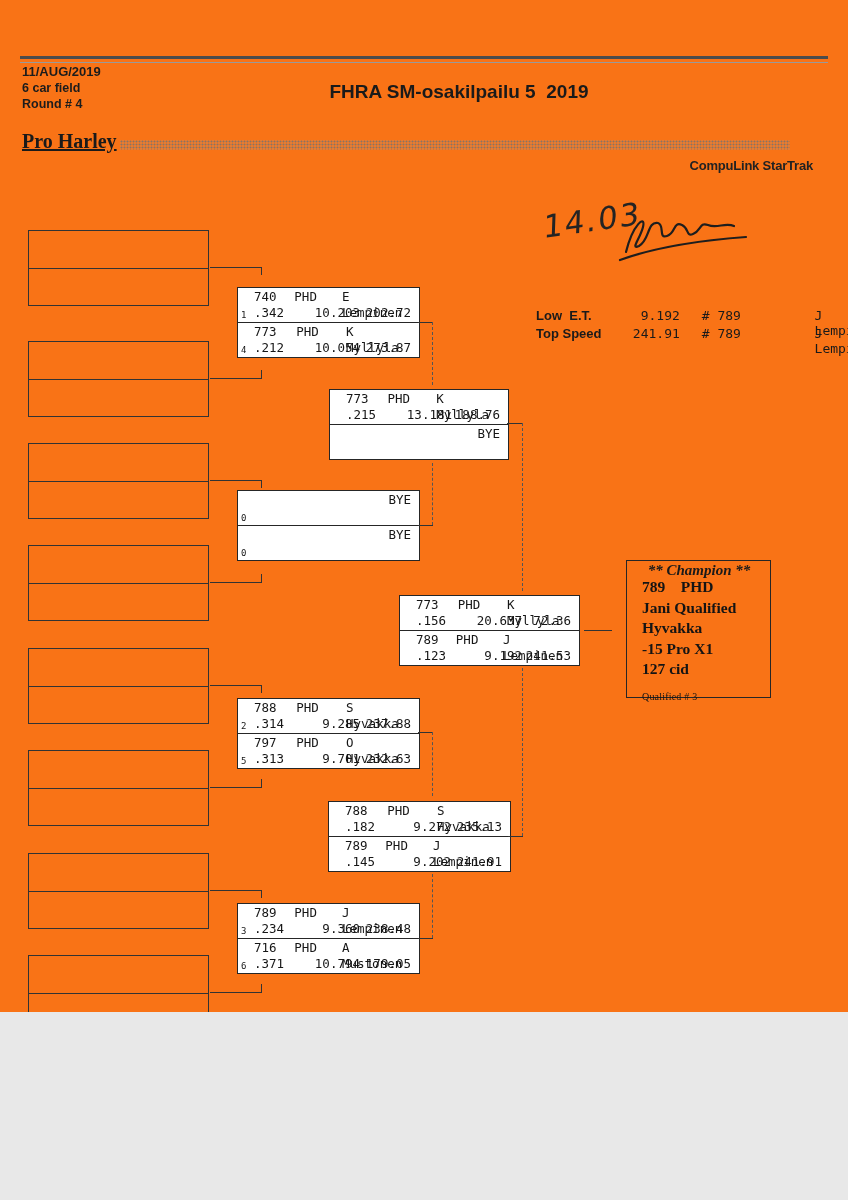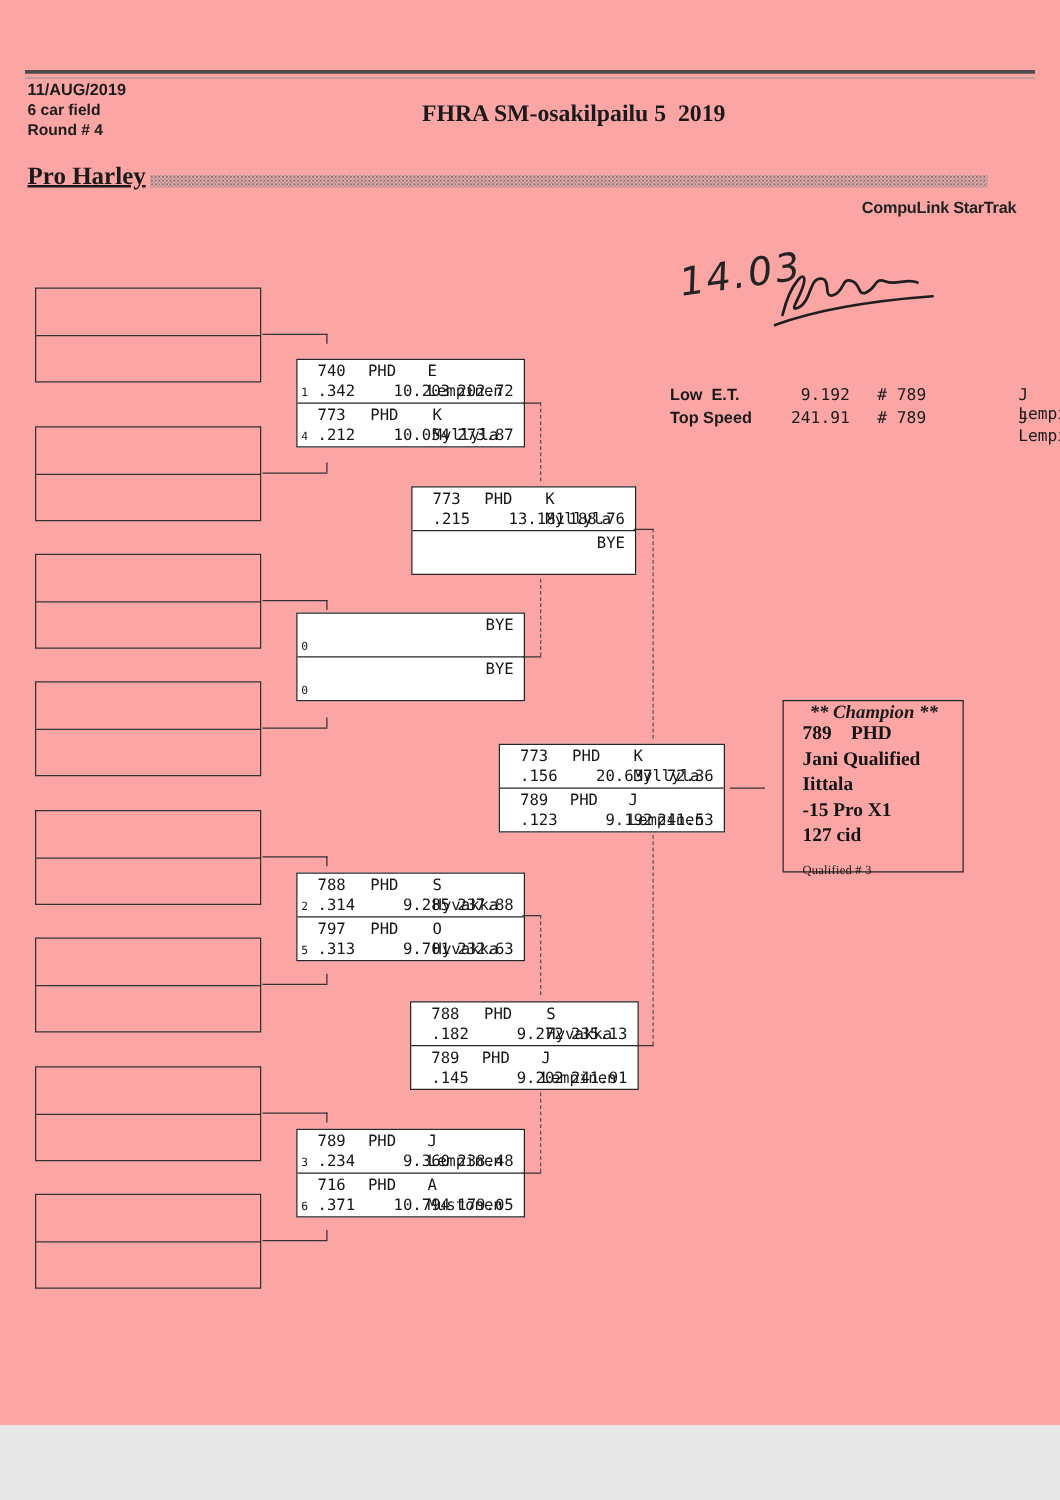--- a/index.html
+++ b/index.html
@@ -1,25 +1,25 @@
 <!DOCTYPE html>
 <html><head>
 <meta charset="utf-8">
 <style>
   html,body{margin:0;padding:0;background:#e8e8e8;}
-  #page{position:relative;width:848px;height:1140px;background:#fca5a5;overflow:hidden;
+  #page{position:relative;width:848px;height:1012px;background:#f97316;overflow:hidden;
         font-family:"Liberation Sans",sans-serif;color:#1a1a1a;}
   .abs{position:absolute;}
   .pre{white-space:pre;}
 
   
   .rule-thick{border-top:3px solid #4c4c4c;}
   .rule-thin{border-top:1px solid #9a9a9a;}
   .hdr-small{font-size:13px;font-weight:bold;color:#1c1c1c;}
-  .title{font-family:Liberation Serif, serif;font-weight:bold;font-size:19px;text-align:center;}
+  .title{font-family:Liberation Sans, sans-serif;font-weight:bold;font-size:19px;text-align:center;}
   .category{font-family:"Liberation Serif",serif;font-weight:bold;font-size:20px;}
   .halftone{background-image:radial-gradient(circle,#777 0.9px,transparent 1.05px),
                              radial-gradient(circle,#999 0.8px,transparent 1px);
             background-size:3px 3px,3px 3px;background-position:0 0,1.5px 1.5px;}
   .brand{font-size:13px;font-weight:600;letter-spacing:-0.2px;text-align:right;color:#222;}
 
   
   .hand-time{font-family:"DejaVu Sans",sans-serif;font-size:31px;color:#242424;
              transform:rotate(-8deg) skewX(-10deg);letter-spacing:2px;}
 
@@ -343,19 +343,19 @@
   <div class="abs hline" style="left:418px;top:732px;width:15px;"></div>
   <div class="abs vdash" style="left:432px;top:732px;height:64px;"></div>
   <div class="abs hline" style="left:418px;top:938px;width:15px;"></div>
   <div class="abs vdash" style="left:432px;top:874px;height:64px;"></div>
   <div class="abs hline" style="left:584px;top:630px;width:28px;"></div>
 
   <div class="abs champ-head" style="left:620px;top:562px;width:158px;">** Champion **</div>
   <div class="abs champ-box" style="left:626px;top:560px;">
     <div class="pre">789    PHD</div>
     <div>Jani Qualified</div>
-    <div>Iittala</div>
+    <div>Hyvakka</div>
     <div>-15 Pro X1</div>
     <div>127 cid</div>
     <div class="champ-qual">Qualified # 3</div>
   </div>
 
 </div>
 
 </body></html>

